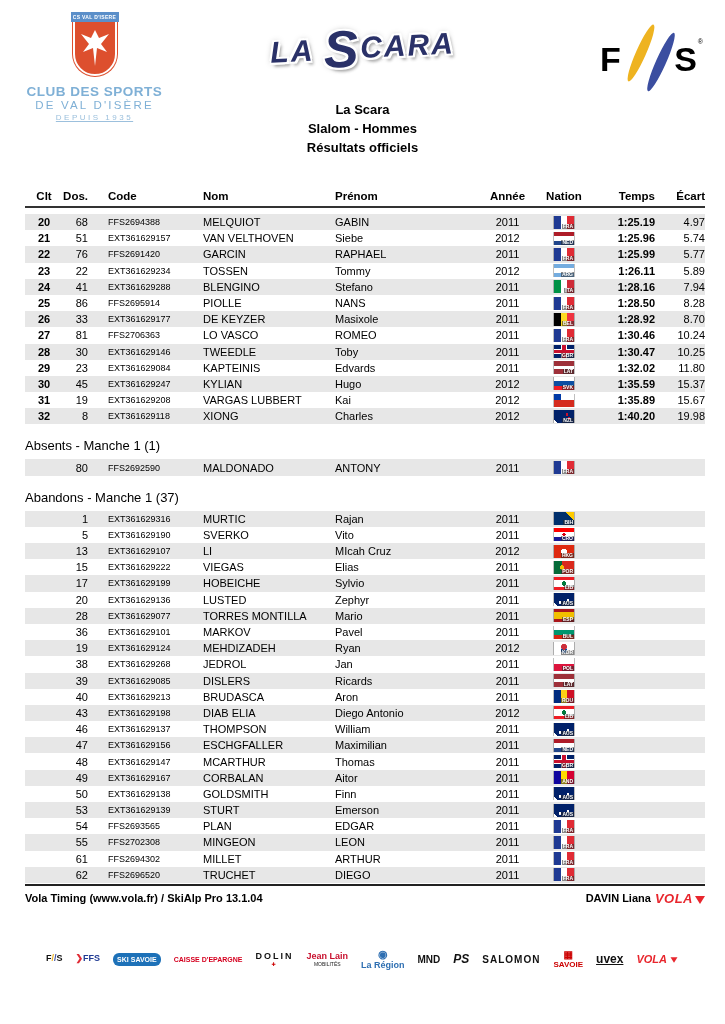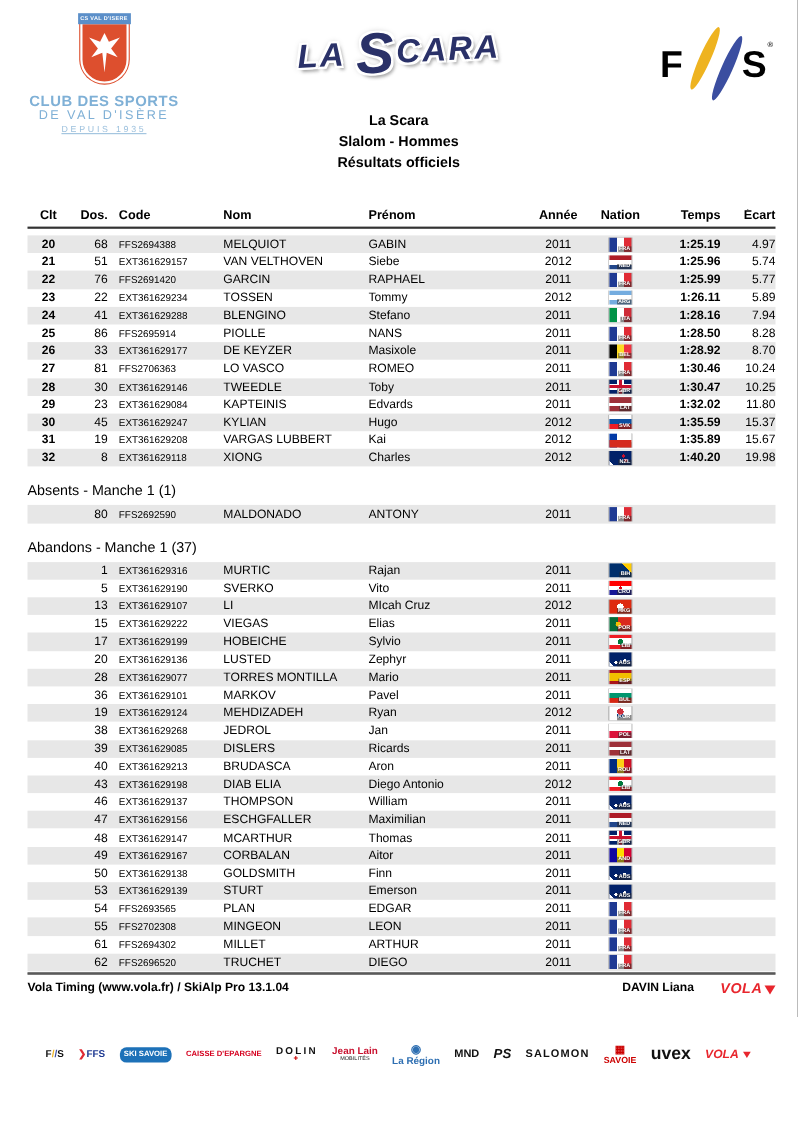--- a/index.html
+++ b/index.html
@@ -40,21 +40,21 @@
   .title-block div { font-size:13px; font-weight:bold; line-height:19px; }
 
   
   .tablewrap { position:absolute; left:25px; top:190px; width:680px; }
   .thead { display:flex; font-weight:bold; font-size:11.5px; padding-bottom:4px; }
   .thead-rule { border-bottom:2px solid #333; margin-bottom:6px; }
   .row { display:flex; align-items:center; height:16.2px; font-size:11px; }
   .row.shaded { background:#e7e7e7; }
   .c { overflow:hidden; white-space:nowrap; }
   .c-clt    { width:38px;  text-align:center; font-weight:bold; }
-  .c-dos    { width:45px;  text-align:right; padding-right:10px; }
+  .c-dos    { width:45px;  text-align:right; padding-right:20px; }
   .c-code   { width:95px;  font-size:9px;  }
   .c-nom    { width:132px; }
   .c-prenom { width:145px; }
   .c-annee  { width:55px;  text-align:center; }
   .c-nation { width:58px;  display:flex; justify-content:center; align-items:center; }
   .c-temps  { width:62px;  text-align:right; font-weight:bold; }
   .c-ecart  { width:50px;  text-align:right; }
   .thead .c-code, .thead .c-nom, .thead .c-prenom { font-size:11.5px; }
 
   .section-label { font-size:13px; margin:14px 0 6px 0; }
@@ -92,39 +92,39 @@
   .flag-rou { background:linear-gradient(90deg,#002b7f 33%,#fcd116 33% 67%,#ce1126 67%); }
   .flag-and { background:linear-gradient(90deg,#10069f 33%,#fedd00 33% 67%,#d50032 67%); }
 
   
   .footer { position:absolute; left:25px; right:20px; top:884px; font-size:11px; font-weight:bold; }
   .f-rule { border-top:1.5px solid #222; }
   .f-line { display:flex; justify-content:space-between; align-items:center; height:24px; }
   .vola-mark { color:#e8262d; font-style:italic; font-weight:bold; font-size:13px; letter-spacing:.5px; }
   .vola-tri { display:inline-block; width:0; height:0; border-left:5px solid transparent; border-right:5px solid transparent;
     border-top:8px solid #e8262d; margin-left:2px; vertical-align:-1px; }
-  .davin { display:flex; align-items:center; gap:24px; }
+  .davin { display:flex; align-items:center; gap:4px; }
 
   
   .sponsors { position:absolute; left:0; right:0; top:948px; display:flex; justify-content:center;
     align-items:center; gap:13px; flex-wrap:nowrap; }
   .sp { font-size:9px; font-weight:bold; color:#111; text-align:center; line-height:1.1; }
   .sp small { display:block; font-size:5px; font-weight:normal; color:#666; }
   .sp-fis .y { color:#eeb320; } .sp-fis .b { color:#3b4ea0; }
   .sp-ffs { color:#1f3a93; } .sp-ffs span { color:#e02b35; }
   .sp-ski { background:#1d71b8; color:#fff; border-radius:6px; padding:3px 4px; font-size:7px; }
   .sp-ce { color:#d5001f; font-size:7px; }
   .sp-dolin { letter-spacing:2px; } .sp-dolin .cross { color:#c00; }
   .sp-jl { color:#c8102e; } .sp-jl small { color:#1a1a1a; }
   .sp-region { color:#2e6fb2; }
   .sp-mnd { font-size:10px; }
   .sp-ps { font-size:12px; font-style:italic; }
   .sp-salomon { font-size:10px; letter-spacing:1px; }
   .sp-savoie { color:#c00; font-size:8px; }
-  .sp-uvex { font-size:16px; text-transform:lowercase; }
+  .sp-uvex { font-size:12px; text-transform:lowercase;text-decoration:underline; }
   .sp-vola { color:#e8262d; font-style:italic; font-size:11px; }
 </style>
 </head>
 <body>
 
 <div class="page">
 
   <div class="club-block">
     <div class="club-shield">
       <div class="club-banner">CS VAL D'ISERE</div>

